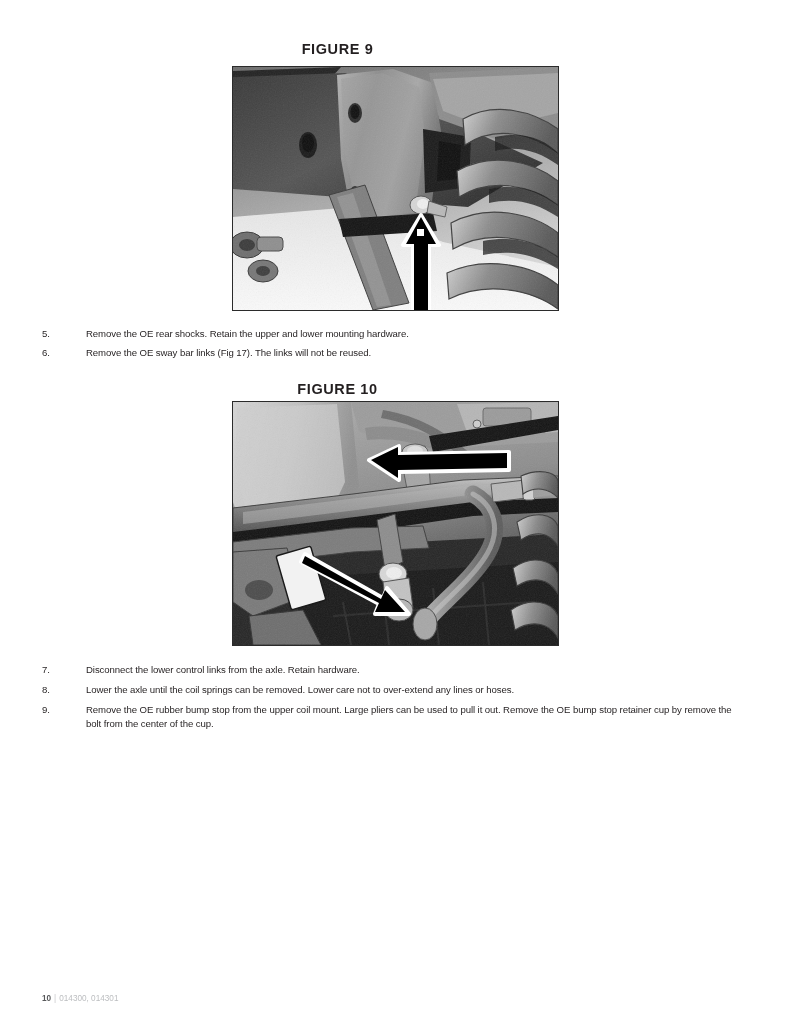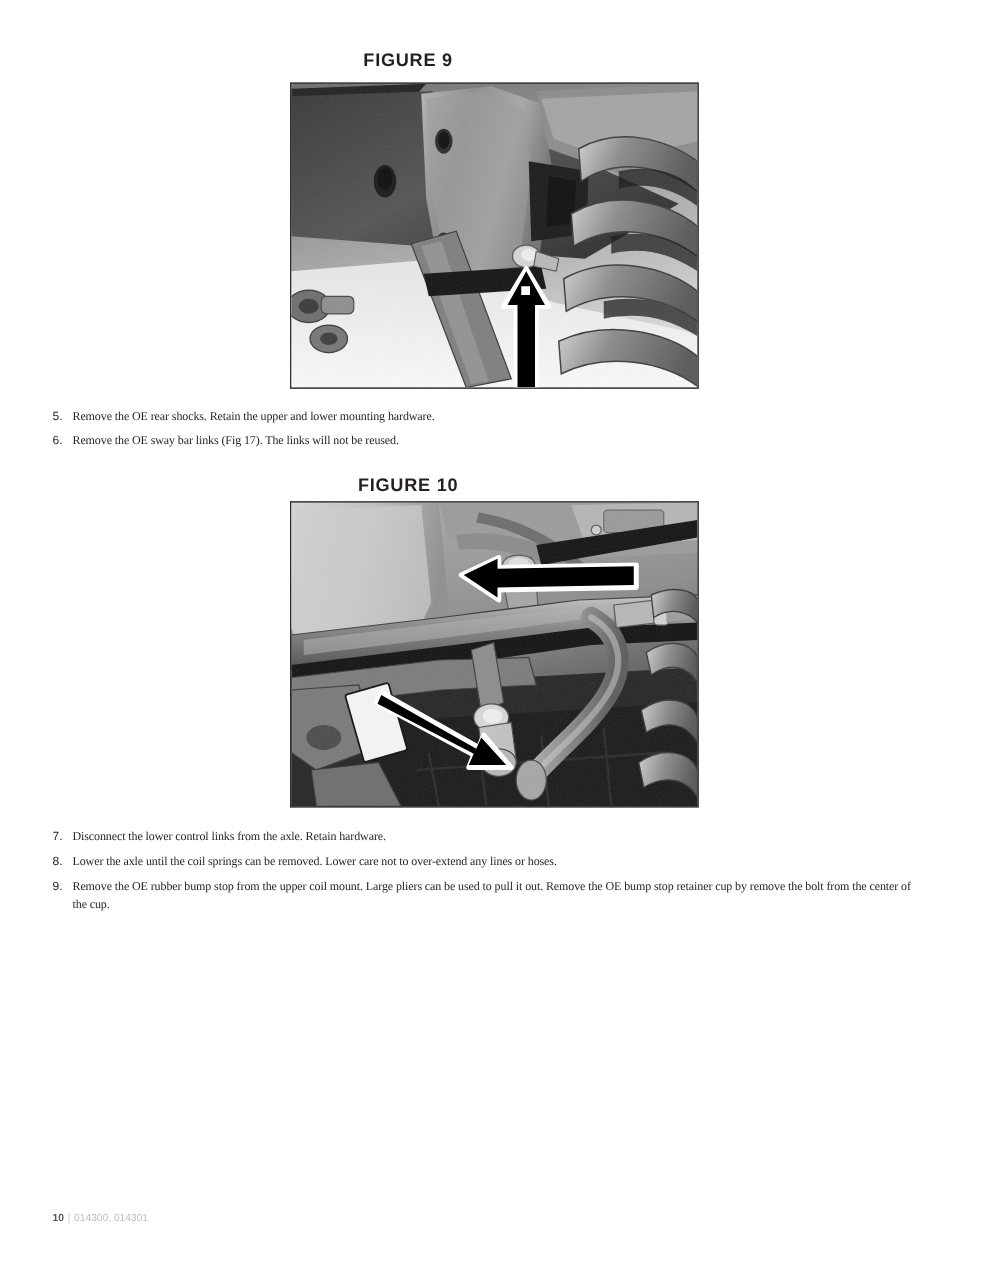--- a/index.html
+++ b/index.html
@@ -19,21 +19,21 @@
 
   .page {
     position: absolute;
     inset: 0;
     background: #ffffff;
   }
 
   
   .figure-heading {
     position: absolute;
-    left: 1px;
+    left: 12px;
     width: 651px;
     text-align: center;
     font-size: 14.5px;
     font-weight: bold;
     letter-spacing: 0.6px;
     color: #231f20;
     font-family: "Liberation Sans", sans-serif;
   }
   #fig9-heading { top: 41px; }
   #fig10-heading { top: 381px; }
@@ -75,36 +75,35 @@
   }
   .step .num {
     position: absolute;
     left: 0;
     top: 0;
     width: 22px;
     text-align: left;
   }
   .step .txt {
     display: block;
-    margin-left: 16px;
+    margin-left: 44px;
     letter-spacing: -0.08px;
-    font-family: Liberation Serif, serif;
   }
 
   #step-5 { top: 327px; }
   #step-6 { top: 346px; }
   #step-7 { top: 663px; }
   #step-8 { top: 683px; }
   #step-9 { top: 703px; }
 
   
   .footer {
     position: absolute;
     left: 42px;
-    top: 969px;
+    top: 993px;
     font-size: 8.2px;
     line-height: 11px;
     font-family: "Liberation Sans", sans-serif;
     white-space: nowrap;
   }
   .footer .page-num {
     font-weight: bold;
     color: #58595b;
   }
   .footer .sep {

